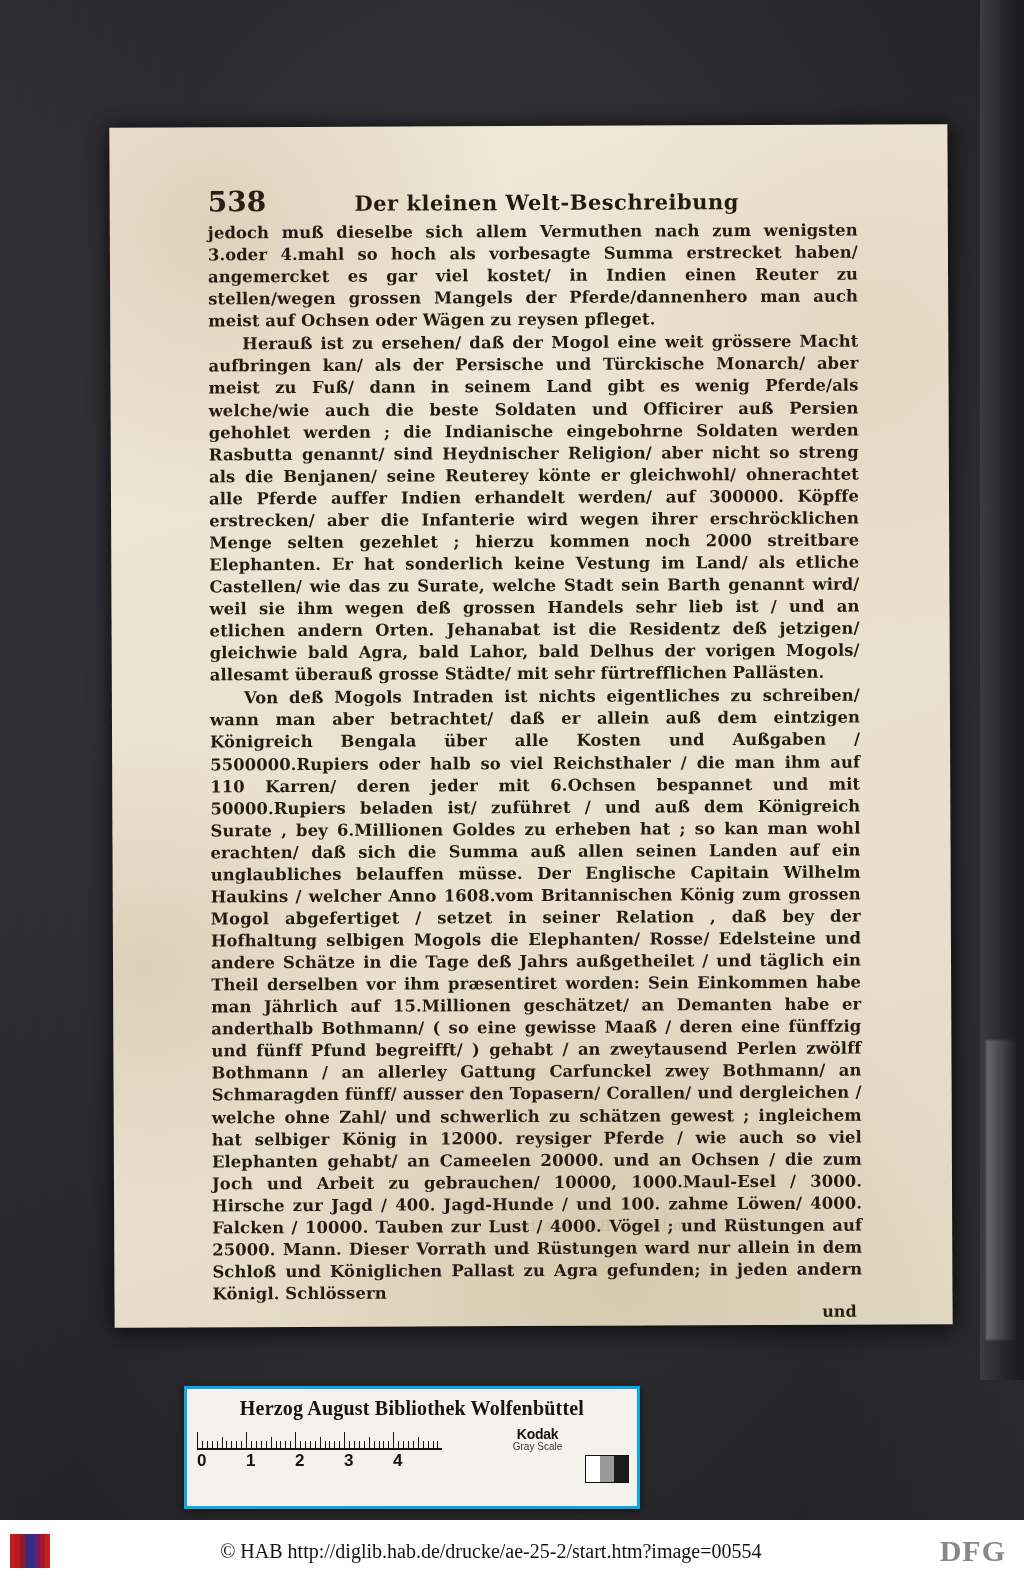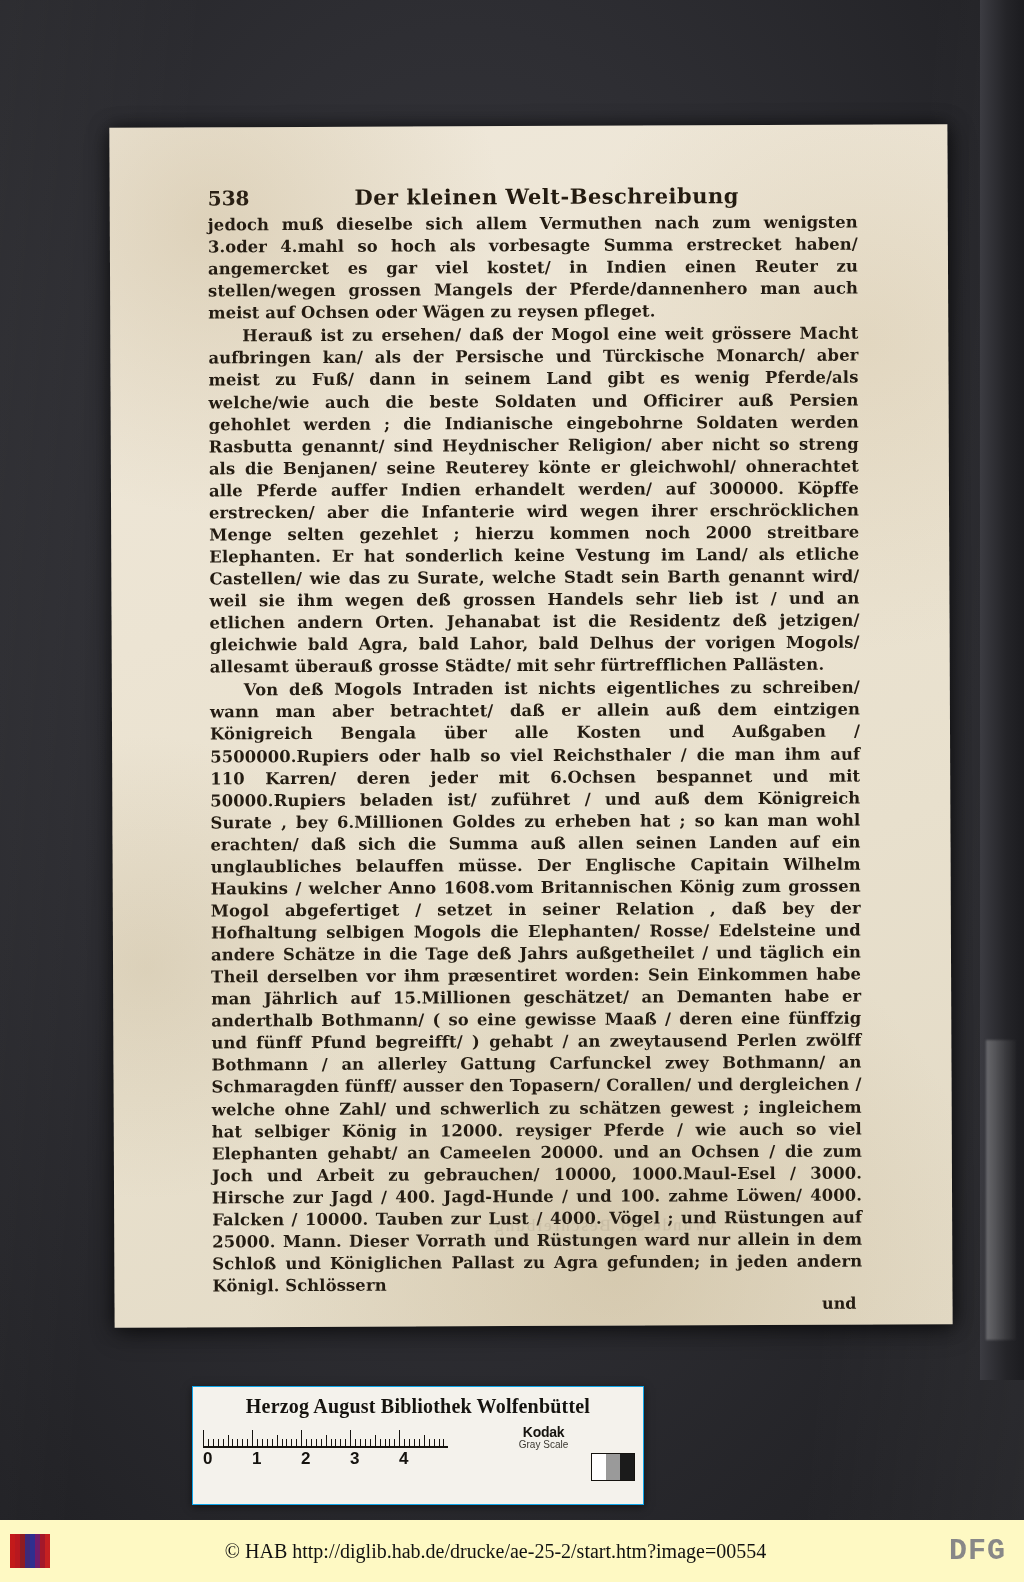--- a/index.html
+++ b/index.html
@@ -102,21 +102,21 @@
     color: #241c12;
   }
 
   .headline-row {
     display: flex;
     align-items: baseline;
     margin-bottom: 4px;
   }
   #folio-number {
     font-family: "DejaVu Serif", serif;
-    font-size: 20px;
+    font-size: 28px;
     font-weight: bold;
     width: 58px;
     letter-spacing: 0px;
     color: #2a2014;
   }
   #running-title {
     flex: 1;
     text-align: center;
     font-family: "DejaVu Serif", serif;
     font-weight: bold;
@@ -144,26 +144,26 @@
     font-family: "DejaVu Serif", serif;
     font-weight: bold;
     font-size: 16px;
     margin-top: -2px;
     padding-right: 6px;
   }
 
   
   #color-target {
     position: absolute;
-    left: 192px;
+    left: 184px;
     top: 1386px;
     width: 450px;
     height: 117px;
     background: #f4f2ec;
-    border: 1px solid #0ea5e9;
+    border: 3px solid #0ea5e9;
     box-shadow: 0 2px 8px rgba(0,0,0,0.5);
   }
   #library-name {
     text-align: center;
     font-family: "Liberation Serif", serif;
     font-size: 20px;
     font-weight: bold;
     color: #15130f;
     padding-top: 8px;
     letter-spacing: 0.2px;
@@ -230,39 +230,39 @@
   }
   .patch { width: 14px; height: 26px; }
 
   
   #footer-bar {
     position: absolute;
     left: 0;
     top: 1520px;
     width: 1024px;
     height: 62px;
-    background: #fef9c3;
+    background: #ffffff;
     display: flex;
     align-items: center;
   }
   #color-bars {
     display: flex;
     margin-left: 10px;
   }
   .cbar { width: 5px; height: 34px; }
   #footer-credit {
     flex: 1;
     text-align: center;
     font-family: "Liberation Serif", serif;
     font-size: 20px;
     color: #111111;
     padding-left: 20px;
   }
   #dfg-logo {
-    font-family: Liberation Mono, monospace;
+    font-family: Liberation Serif, serif;
     font-size: 30px;
     font-weight: bold;
     color: #888888;
     letter-spacing: 1px;
     margin-right: 18px;
     margin-left: 28px;
   }
 </style>
 </head>
 <body>

